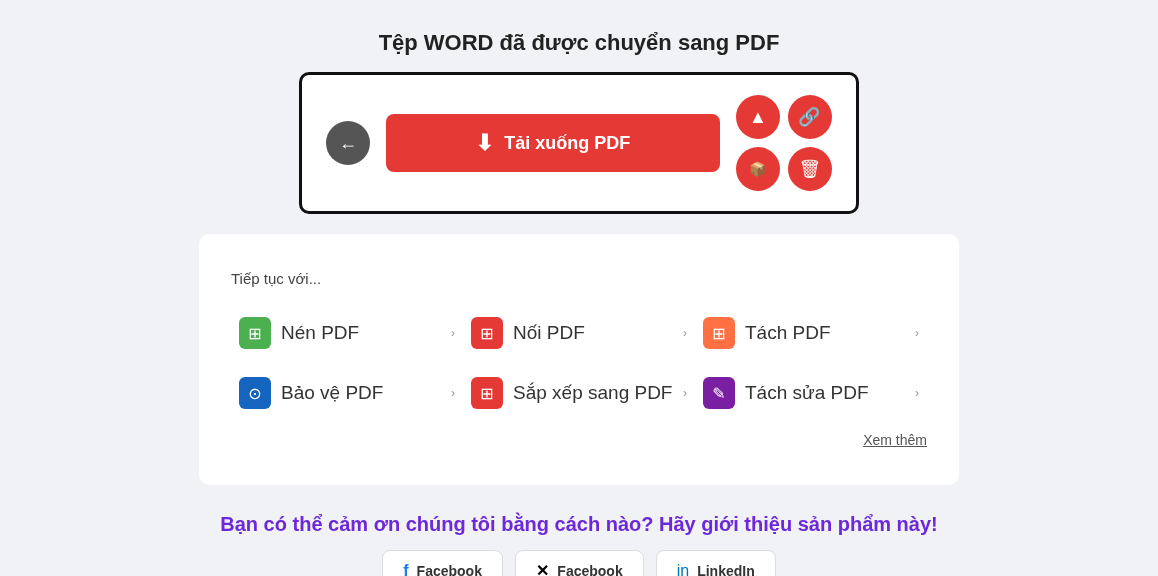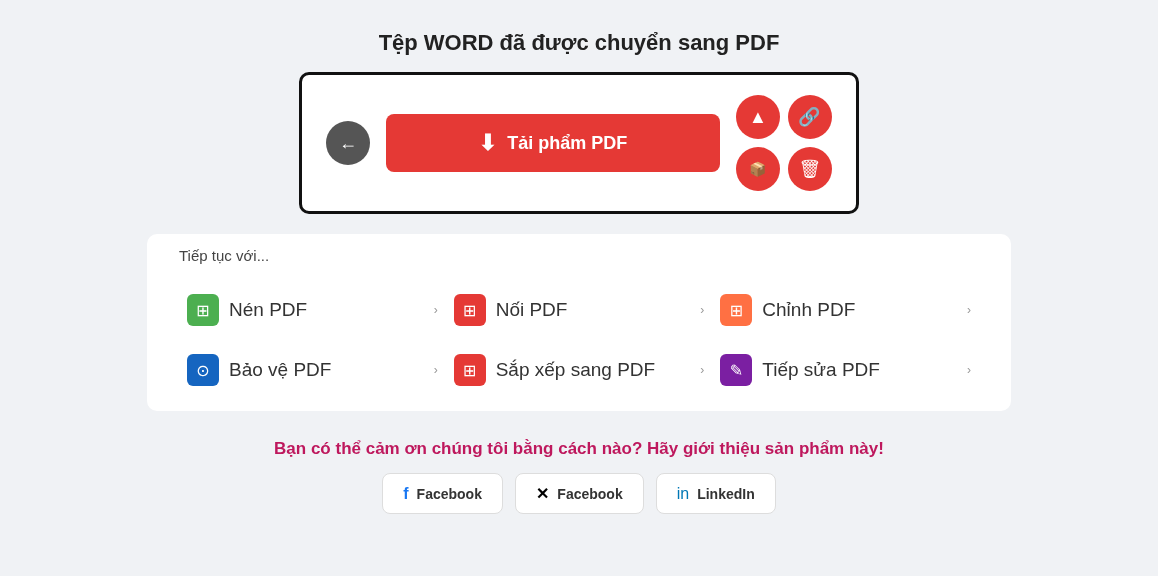--- a/index.html
+++ b/index.html
@@ -84,22 +84,22 @@
       display: flex;
       align-items: center;
       justify-content: center;
       color: #fff;
       font-size: 18px;
     }
 
     .continue-section {
       background: #fff;
       border-radius: 10px;
-      padding: 13px 32px;
-      width: 864px;
+      padding: 36px 32px;
+      width: 760px;
       margin-bottom: 24px;
     }
 
     .continue-title {
       font-size: 15px;
       color: #444;
       margin-bottom: 18px;
     }
 
     .tool-item {
@@ -150,23 +150,23 @@
       text-decoration: underline;
       cursor: pointer;
     }
 
     .share-section {
       text-align: center;
       margin-top: 4px;
     }
 
     .share-title {
-      font-size: 17px;
+      font-size: 20px;
       font-weight: 700;
-      color: #be185d;
+      color: #6d28d9;
       margin-bottom: 14px;
     }
 
     .share-subtitle {
       font-size: 13px;
       color: #555;
       margin-bottom: 18px;
     }
 
     .share-buttons {
@@ -218,21 +218,21 @@
 
 <div class="page-title">Tệp WORD đã được chuyển sang PDF</div>
 
 <div class="action-box">
   <button class="back-btn">
     <span>←</span>
   </button>
 
   <button class="download-btn">
     <span class="dl-icon">⬇</span>
-    <span>Tải phẩm PDF</span>
+    <span>Tải xuống PDF</span>
   </button>
 
   <div class="action-icons">
     <button class="action-icon-btn">
       <span>▲</span>
     </button>
     <button class="action-icon-btn">
       <span>🔗</span>
     </button>
     <button class="action-icon-btn">
@@ -253,40 +253,43 @@
         <span class="tool-label">Nén PDF</span>
         <span class="tool-arrow">›</span>
       </div>
       <div class="tool-item">
         <div class="tool-icon red">⊞</div>
         <span class="tool-label">Nối PDF</span>
         <span class="tool-arrow">›</span>
       </div>
       <div class="tool-item">
         <div class="tool-icon orange">⊞</div>
-        <span class="tool-label">Chỉnh PDF</span>
+        <span class="tool-label">Tách PDF</span>
         <span class="tool-arrow">›</span>
       </div>
       <div class="tool-item">
         <div class="tool-icon blue">⊙</div>
         <span class="tool-label">Bảo vệ PDF</span>
         <span class="tool-arrow">›</span>
       </div>
       <div class="tool-item">
         <div class="tool-icon red">⊞</div>
         <span class="tool-label">Sắp xếp sang PDF</span>
         <span class="tool-arrow">›</span>
       </div>
       <div class="tool-item">
         <div class="tool-icon purple">✎</div>
-        <span class="tool-label">Tiếp sửa PDF</span>
+        <span class="tool-label">Tách sửa PDF</span>
         <span class="tool-arrow">›</span>
       </div>
     </div>
 
+  <div class="see-more">
+    <a>Xem thêm</a>
+  </div>
 </div>
 
 <div class="share-section">
   <div class="share-title">Bạn có thể cảm ơn chúng tôi bằng cách nào? Hãy giới thiệu sản phẩm này!</div>
 
   <div class="share-buttons">
     <button class="share-btn">
       <span class="fb-icon">f</span>
       <span>Facebook</span>
     </button>

